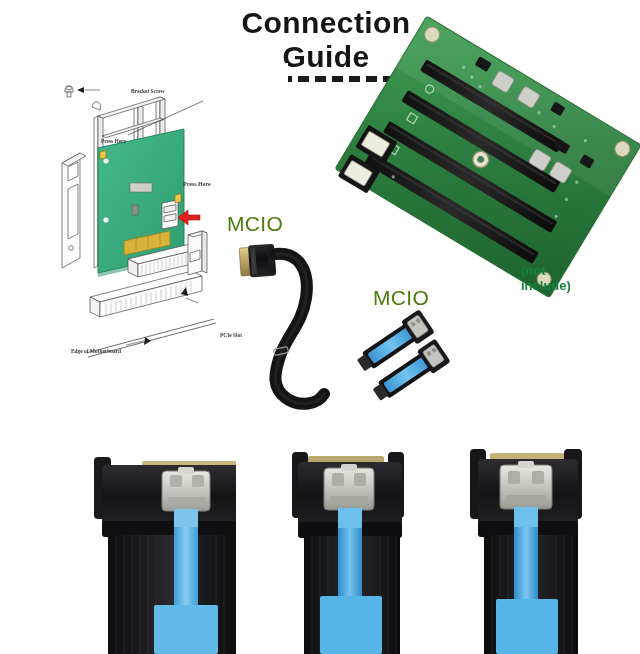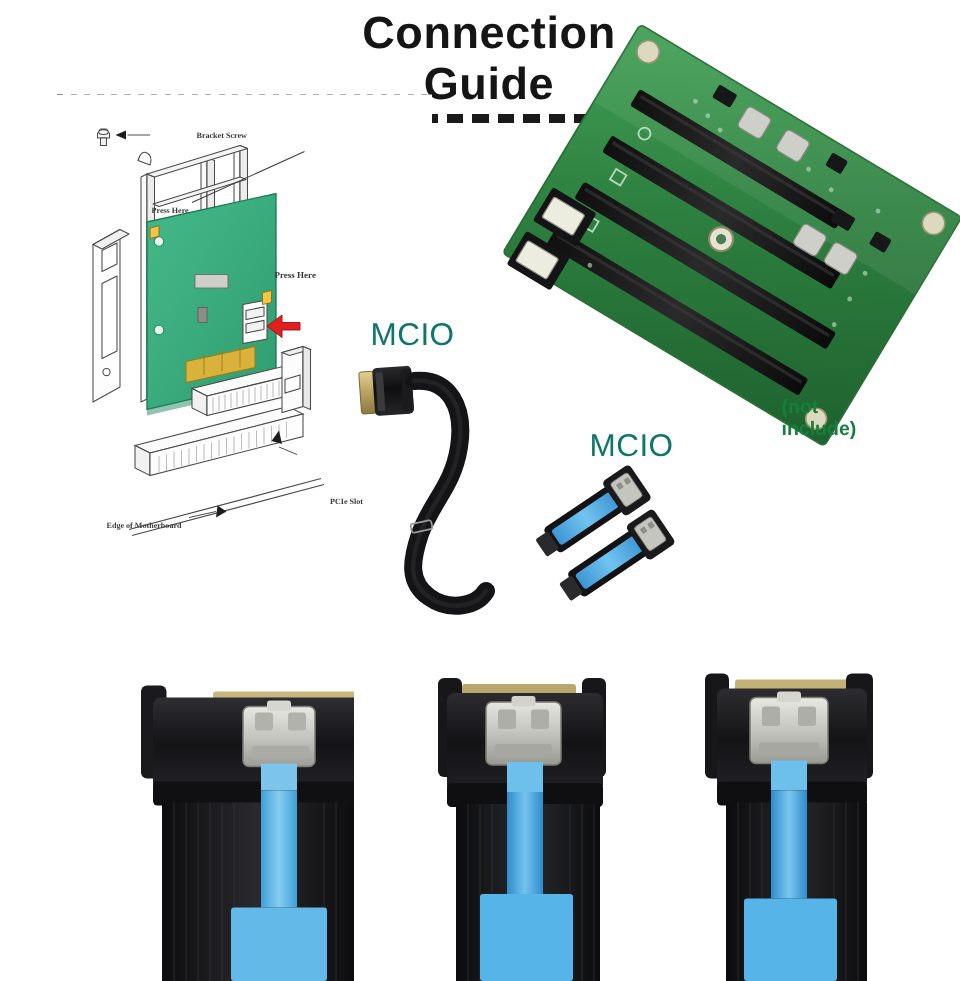--- a/index.html
+++ b/index.html
@@ -23,22 +23,22 @@
       background:
         repeating-linear-gradient(to right,#2a2a2a 0 4px,transparent 4px 9px) top left/100% 3px no-repeat,
         repeating-linear-gradient(to right,#2a2a2a 0 4px,transparent 4px 9px) bottom left/100% 3px no-repeat,
         repeating-linear-gradient(to bottom,#2a2a2a 0 4px,transparent 4px 9px) top left/3px 100% no-repeat,
         repeating-linear-gradient(to bottom,#2a2a2a 0 4px,transparent 4px 9px) top right/3px 100% no-repeat;}
 
   .lbl{position:absolute;font-size:5.4px;color:#3a3a3a;white-space:nowrap;
        font-family:"Liberation Serif","DejaVu Serif",serif;font-weight:700;
        filter:blur(.22px);}
 
-  .mcio-big{position:absolute;font-size:21px;font-weight:400;color:#0f766e;
-       font-family:"Liberation Sans","DejaVu Sans",sans-serif;letter-spacing:.3px;margin-left:20px;}
+  .mcio-big{position:absolute;font-size:21px;font-weight:400;color:#4d7c0f;
+       font-family:"Liberation Sans","DejaVu Sans",sans-serif;letter-spacing:.3px;}
 
   .notinc{position:absolute;font-size:13px;font-weight:700;color:#15803d;
        font-family:"Liberation Sans","DejaVu Sans",sans-serif;}
 
   svg{display:block;}
   .abs{position:absolute;}
 </style>
 </head>
 <body>
 

